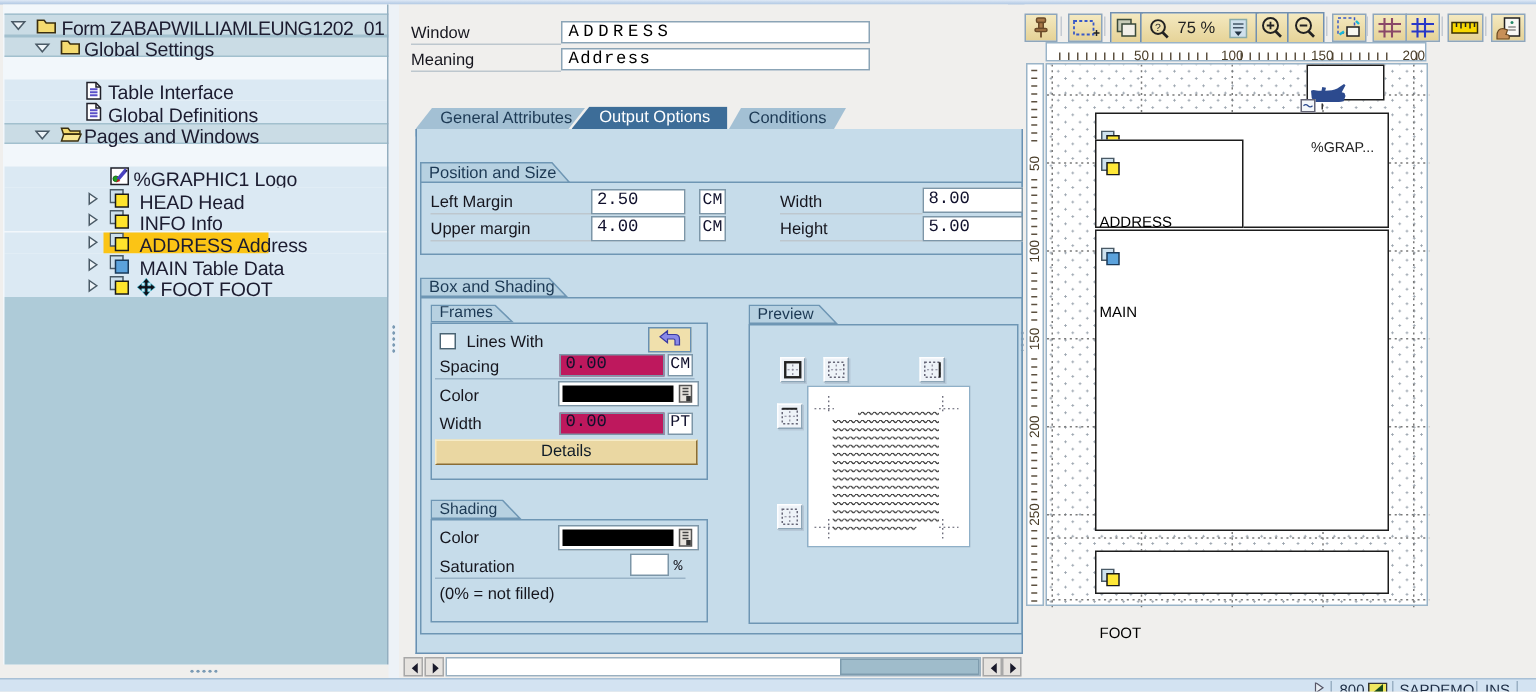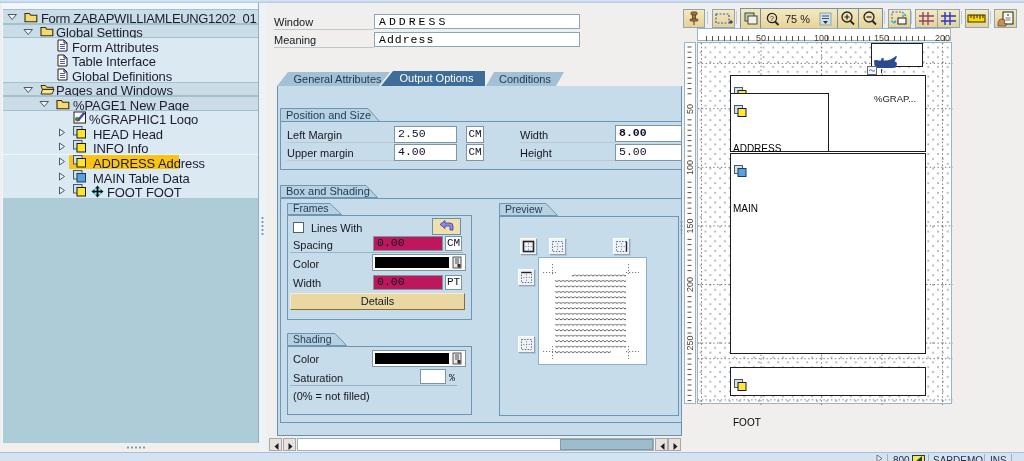--- a/index.html
+++ b/index.html
@@ -64,28 +64,20 @@
 </div>
 <div class="trow band" style="top:20.5px;">
   <svg class="abs" style="left:20px;top:3px;" width="11" height="8">
         <polygon points="1,1.5 9.5,1.5 5.2,6.5" fill="#eef4f8" stroke="#4a5a66" stroke-width="1"></polygon>
       </svg>
   <svg class="abs" style="left:37px;top:0.5px;" width="14" height="12">
         <path d="M1,2.5 h4.4 l1.4,1.8 h6 v6.5 h-11.8 z" fill="#f4db70" stroke="#3a2f10" stroke-width="1.1"></path>
       </svg>
   <span style="left:53px;">Global Settings</span>
 </div>
-<div class="trow lite" style="top:35.1px;">
-  <svg class="abs" style="left:54px;top:1px;" width="11" height="13">
-        <path d="M1,1 h6 l3,3 v8 h-9 z" fill="#fff" stroke="#20202a" stroke-width="1"></path>
-        <path d="M7,1 v3 h3" fill="none" stroke="#20202a" stroke-width="1"></path>
-        <path d="M3,5.5 h5 M3,7.5 h5 M3,9.5 h5" stroke="#5a50c8" stroke-width="1.2"></path>
-      </svg>
-  <span style="left:69px;">Form Attributes</span>
-</div>
 <div class="trow lite" style="top:49.6px;">
   <svg class="abs" style="left:54px;top:1px;" width="11" height="13">
         <path d="M1,1 h6 l3,3 v8 h-9 z" fill="#fff" stroke="#20202a" stroke-width="1"></path>
         <path d="M7,1 v3 h3" fill="none" stroke="#20202a" stroke-width="1"></path>
         <path d="M3,5.5 h5 M3,7.5 h5 M3,9.5 h5" stroke="#5a50c8" stroke-width="1.2"></path>
       </svg>
   <span style="left:69px;">Table Interface</span>
 </div>
 <div class="trow lite" style="top:64.2px;">
   <svg class="abs" style="left:54px;top:1px;" width="11" height="13">
@@ -97,29 +89,20 @@
 </div>
 <div class="trow band" style="top:78.7px;">
   <svg class="abs" style="left:20px;top:3px;" width="11" height="8">
         <polygon points="1,1.5 9.5,1.5 5.2,6.5" fill="#eef4f8" stroke="#4a5a66" stroke-width="1"></polygon>
       </svg>
   <svg class="abs" style="left:37px;top:0.5px;" width="15" height="12">
         <path d="M1,2.5 h4.4 l1.4,1.8 h6.5 v2 h-11 z" fill="#f4db70" stroke="#3a2f10" stroke-width="1"></path>
         <path d="M2.5,6.5 h11.5 l-2,4.5 h-11 z" fill="#f8e692" stroke="#3a2f10" stroke-width="1"></path>
       </svg>
   <span style="left:53px;">Pages and Windows</span>
-</div>
-<div class="trow band" style="top:93.3px;">
-  <svg class="abs" style="left:36px;top:3px;" width="11" height="8">
-        <polygon points="1,1.5 9.5,1.5 5.2,6.5" fill="#eef4f8" stroke="#4a5a66" stroke-width="1"></polygon>
-      </svg>
-  <svg class="abs" style="left:53px;top:0.5px;" width="14" height="12">
-        <path d="M1,2.5 h4.4 l1.4,1.8 h6 v6.5 h-11.8 z" fill="#f4db70" stroke="#3a2f10" stroke-width="1.1"></path>
-      </svg>
-  <span style="left:70px;">%PAGE1 New Page</span>
 </div>
 <div class="trow lite" style="top:107.8px;">
   <svg class="abs" style="left:70px;top:0.5px;" width="14" height="13">
         <rect x="1" y="1" width="11.5" height="11" fill="#fff" stroke="#20202a"></rect>
         <circle cx="4.2" cy="8.2" r="1.9" fill="#1fa01f" stroke="#0a500a" stroke-width="0.5"></circle>
         <path d="M11.2,2 L5.6,8.6" stroke="#4a42c0" stroke-width="2.4"></path>
         <path d="M11.2,2 L12,3 L10.5,3.5 Z" fill="#222"></path>
         <path d="M5.8,8.2 L7.2,9.6 L4.4,10.6 Z" fill="#c02020"></path>
       </svg>
   <span style="left:86px;">%GRAPHIC1 Logo</span>
@@ -202,21 +185,21 @@
 <svg class="abs" style="left:280px;top:108px;" width="101" height="14">
     <polygon points="0.5,0.5 88,0.5 99.5,13.5 0.5,13.5" fill="#b7d1e1" stroke="#6e96b4" stroke-width="1"></polygon>
     <text x="6" y="10.5" font-size="11" fill="#1c3954" font-family="Liberation Sans">Position and Size</text>
   </svg>
 <div class="lbl" style="left:287px;top:129px;">Left Margin</div>
 <div class="ulin" style="left:287px;top:129px;width:107px;height:13px;"></div>
 <div class="fld" style="left:394px;top:126px;width:58px;height:15px;">2.50</div>
 <div class="unit" style="left:466px;top:126px;width:16px;height:15px;">CM</div>
 <div class="lbl" style="left:520px;top:129px;">Width</div>
 <div class="ulin" style="left:520px;top:129px;width:95px;height:13px;"></div>
-<div class="fld" style="left:615px;top:125px;width:62px;height:15px;font-weight:bold;">8.00</div>
+<div class="fld" style="left:615px;top:125px;width:62px;height:15px;">8.00</div>
 <div class="lbl" style="left:287px;top:147px;">Upper margin</div>
 <div class="ulin" style="left:287px;top:147px;width:107px;height:13px;"></div>
 <div class="fld" style="left:394px;top:144px;width:58px;height:15px;">4.00</div>
 <div class="unit" style="left:466px;top:144px;width:16px;height:15px;">CM</div>
 <div class="lbl" style="left:520px;top:147px;">Height</div>
 <div class="ulin" style="left:520px;top:147px;width:95px;height:13px;"></div>
 <div class="fld" style="left:615px;top:144px;width:62px;height:15px;">5.00</div>
 
 <div class="gbox" style="left:280px;top:198px;width:400px;height:223px;"></div>
 <svg class="abs" style="left:280px;top:185px;" width="99" height="13">

